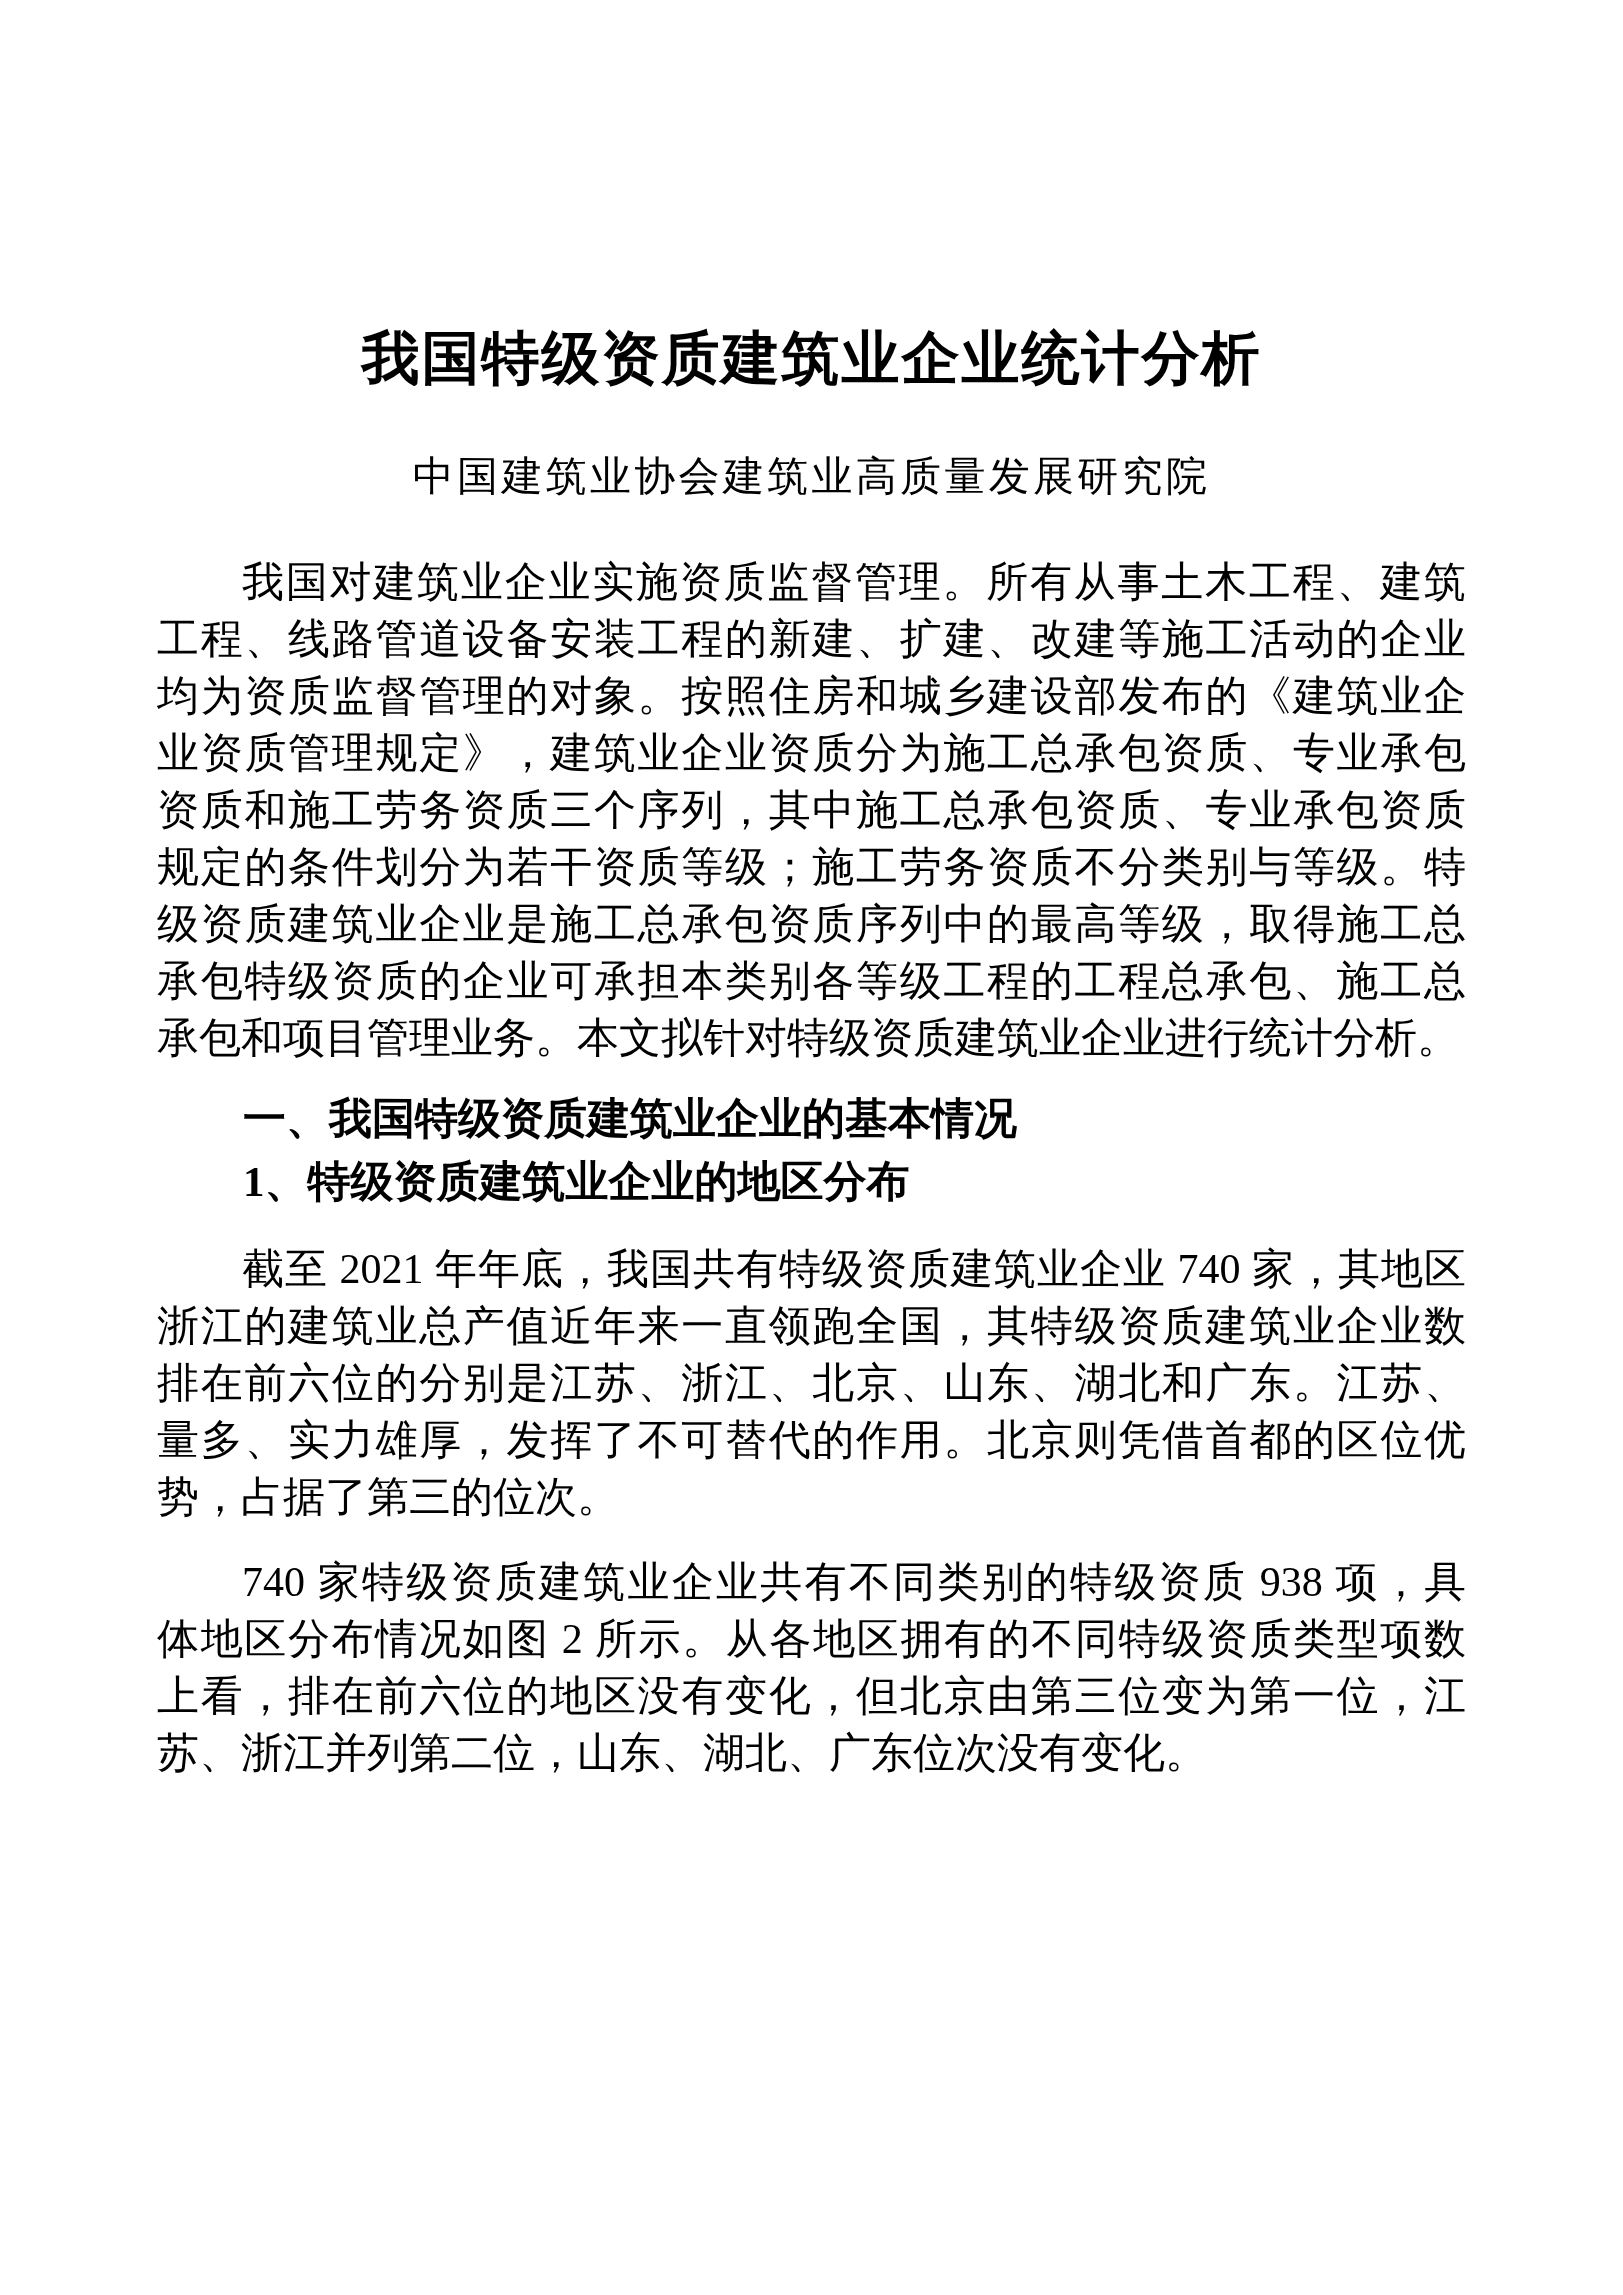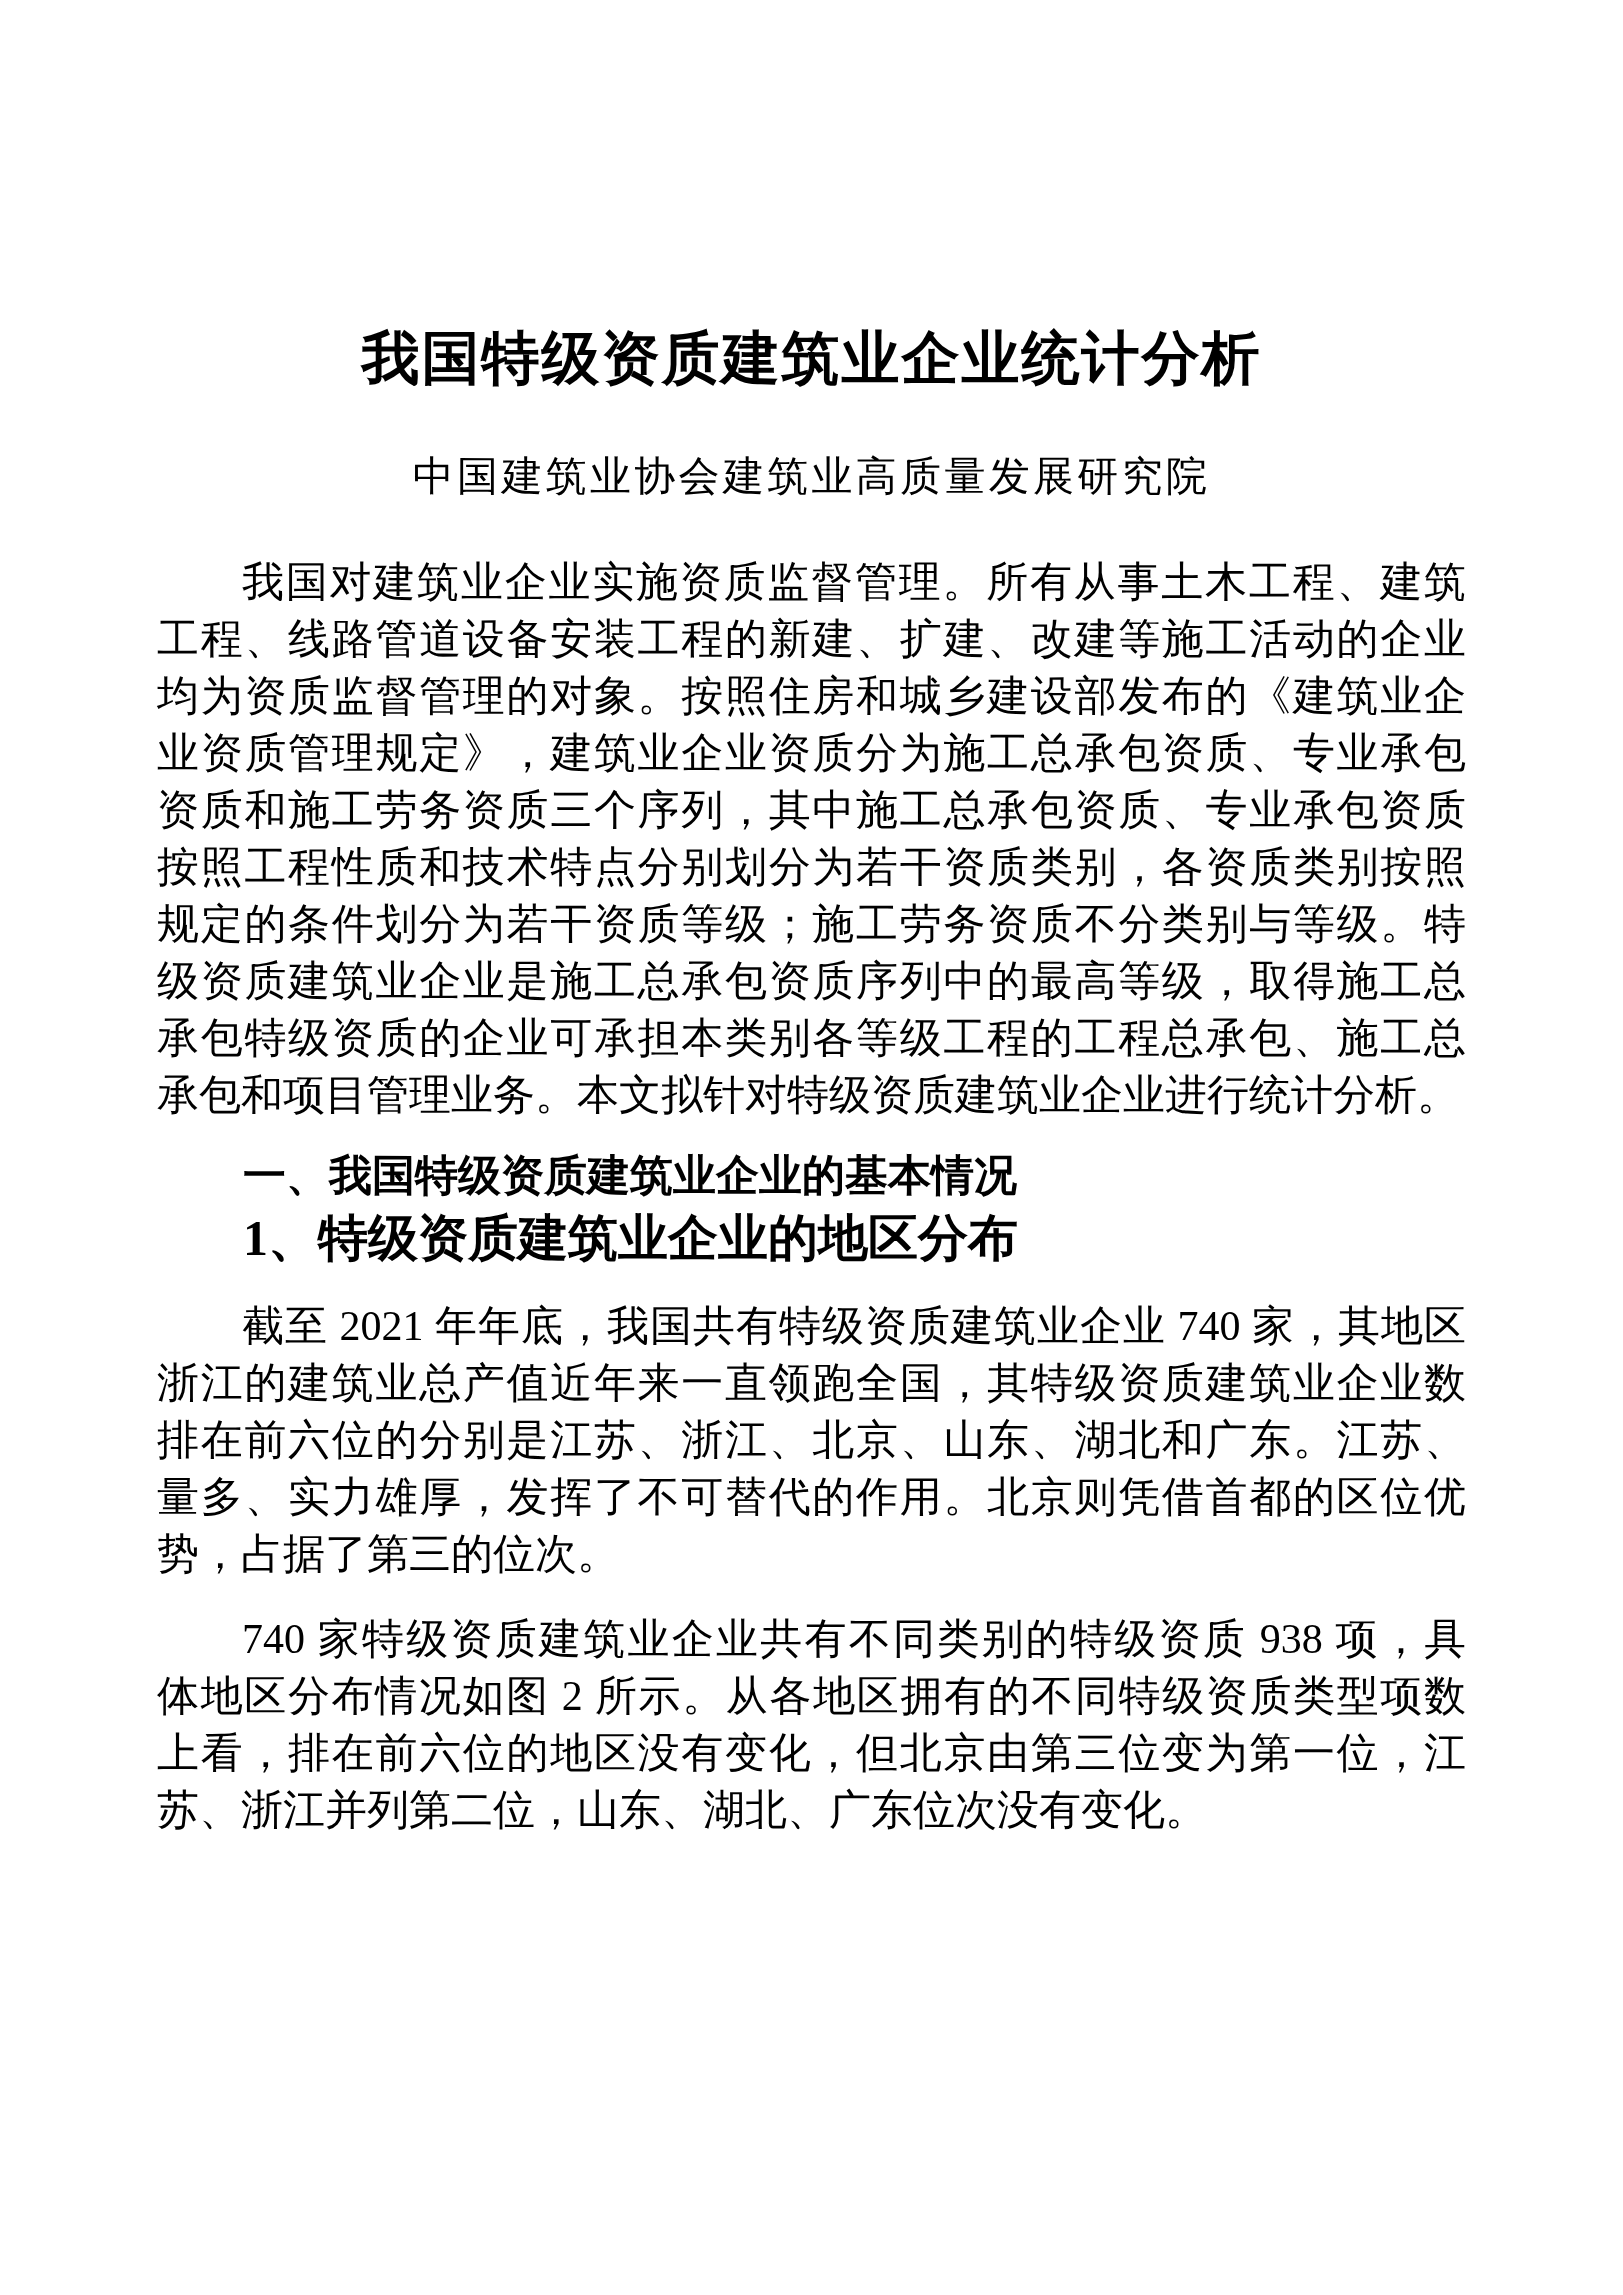--- a/index.html
+++ b/index.html
@@ -53,21 +53,21 @@
   .h-sec {
     margin: 19.6px 0 0 0;
     font-size: 43px;
     line-height: 63px;
     font-weight: bold;
     text-indent: 86px;
     font-family: "Liberation Sans", "DejaVu Sans", sans-serif;
   }
   .h-sub {
     margin: 0;
-    font-size: 50px;
+    font-size: 43px;
     line-height: 63px;
     font-weight: bold;
     text-indent: 86px;
     font-family: "Liberation Serif", "DejaVu Serif", serif;
   }
 </style>
 </head>
 <body>
 
 <div class="doc">
@@ -75,21 +75,20 @@
   <h1 class="title">我国特级资质建筑业企业统计分析</h1>
 
   <div class="subtitle">中国建筑业协会建筑业高质量发展研究院</div>
 
   <div class="para first">
     <div class="line indent">我国对建筑业企业实施资质监督管理。所有从事土木工程、建筑</div>
     <div class="line">工程、线路管道设备安装工程的新建、扩建、改建等施工活动的企业</div>
     <div class="line">均为资质监督管理的对象。按照住房和城乡建设部发布的《建筑业企</div>
     <div class="line">业资质管理规定》，建筑业企业资质分为施工总承包资质、专业承包</div>
     <div class="line">资质和施工劳务资质三个序列，其中施工总承包资质、专业承包资质</div>
-    <div class="line">按照工程性质和技术特点分别划分为若干资质类别，各资质类别按照</div>
     <div class="line">规定的条件划分为若干资质等级；施工劳务资质不分类别与等级。特</div>
     <div class="line">级资质建筑业企业是施工总承包资质序列中的最高等级，取得施工总</div>
     <div class="line">承包特级资质的企业可承担本类别各等级工程的工程总承包、施工总</div>
     <div class="line last">承包和项目管理业务。本文拟针对特级资质建筑业企业进行统计分析。</div>
   </div>
 
   <h2 class="h-sec">一、我国特级资质建筑业企业的基本情况</h2>
 
   <h3 class="h-sub">1、特级资质建筑业企业的地区分布</h3>
 

